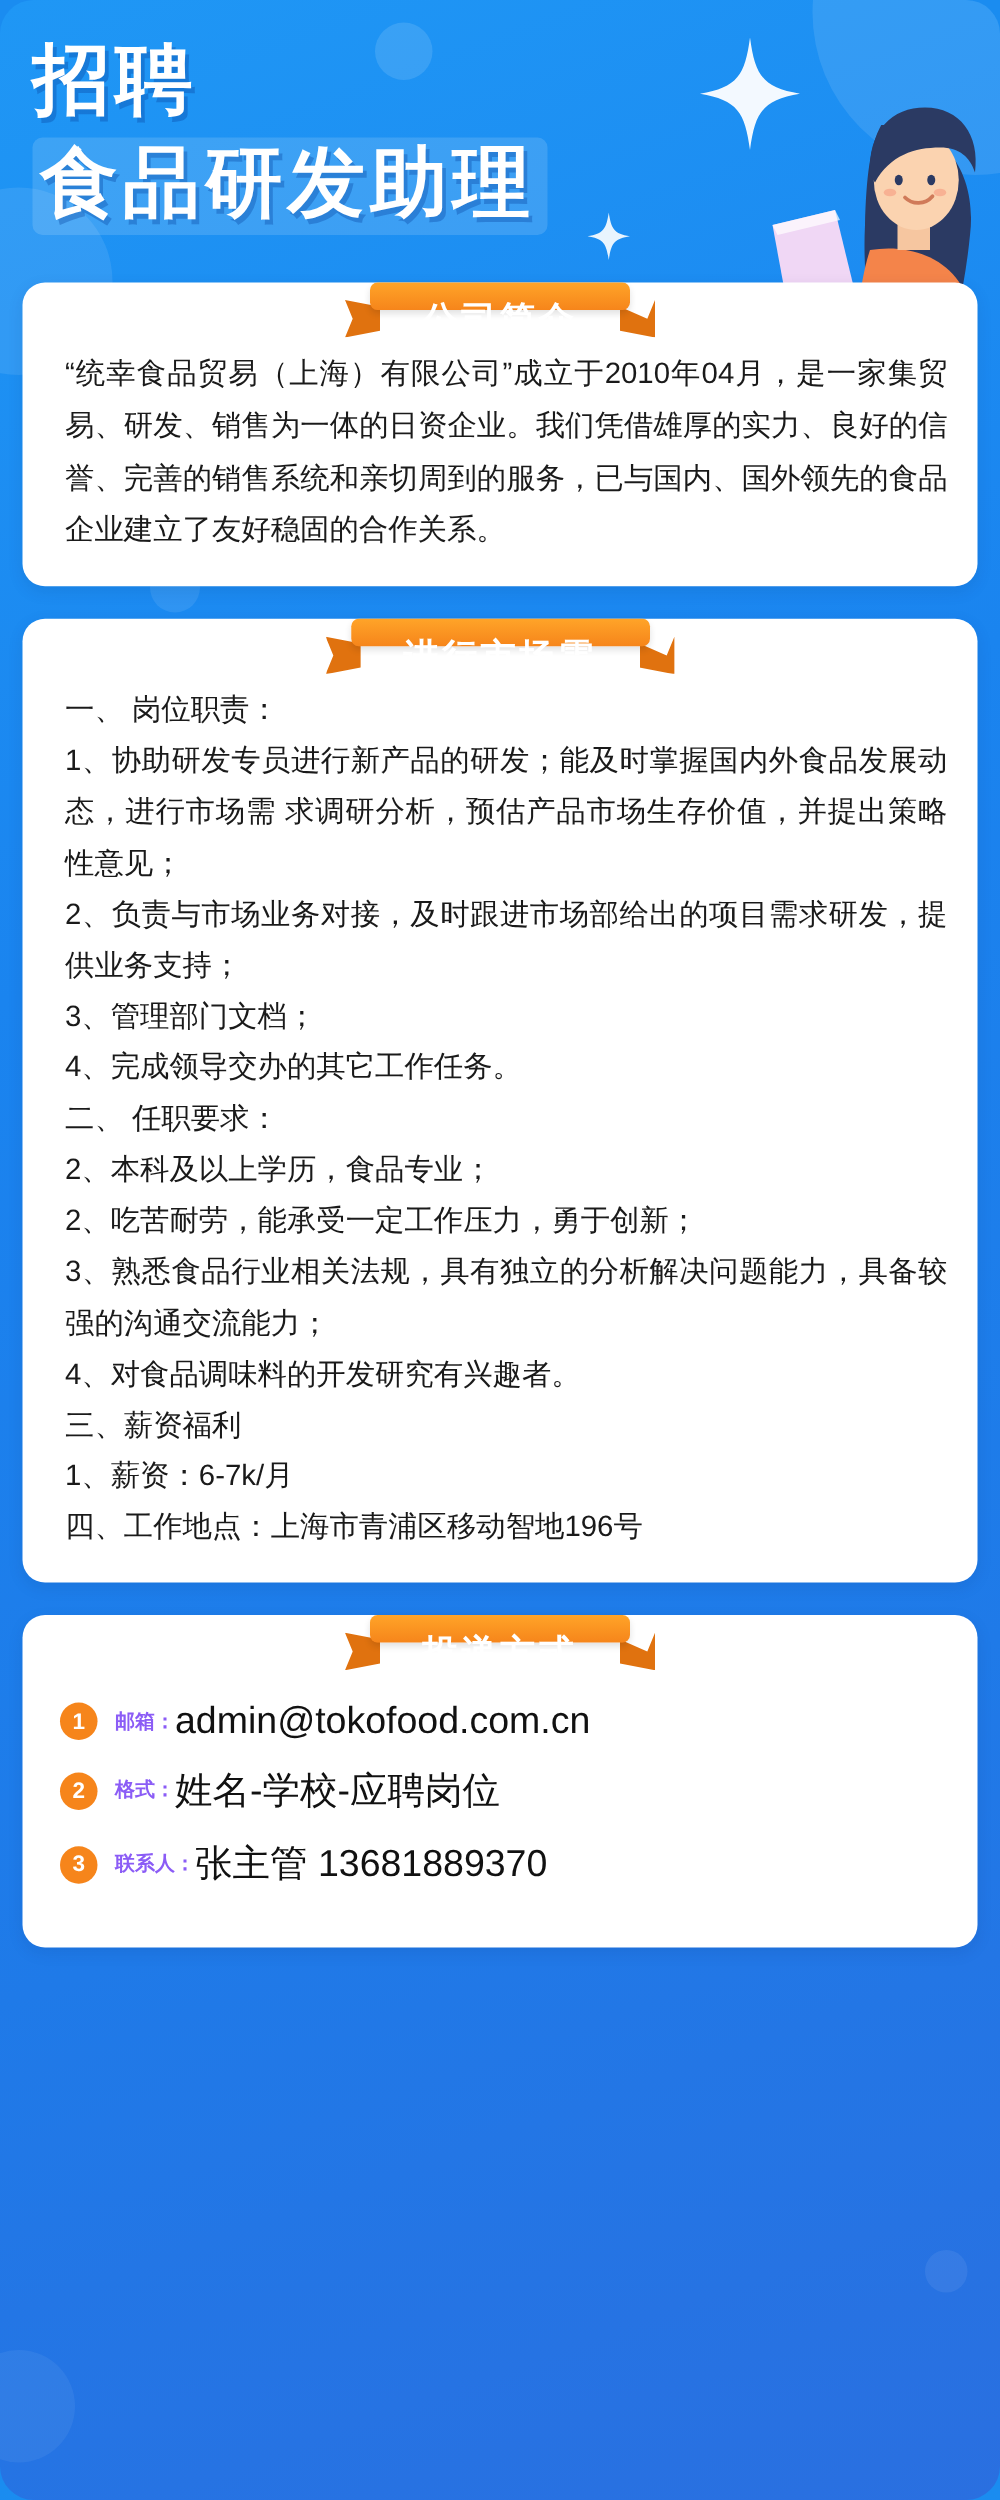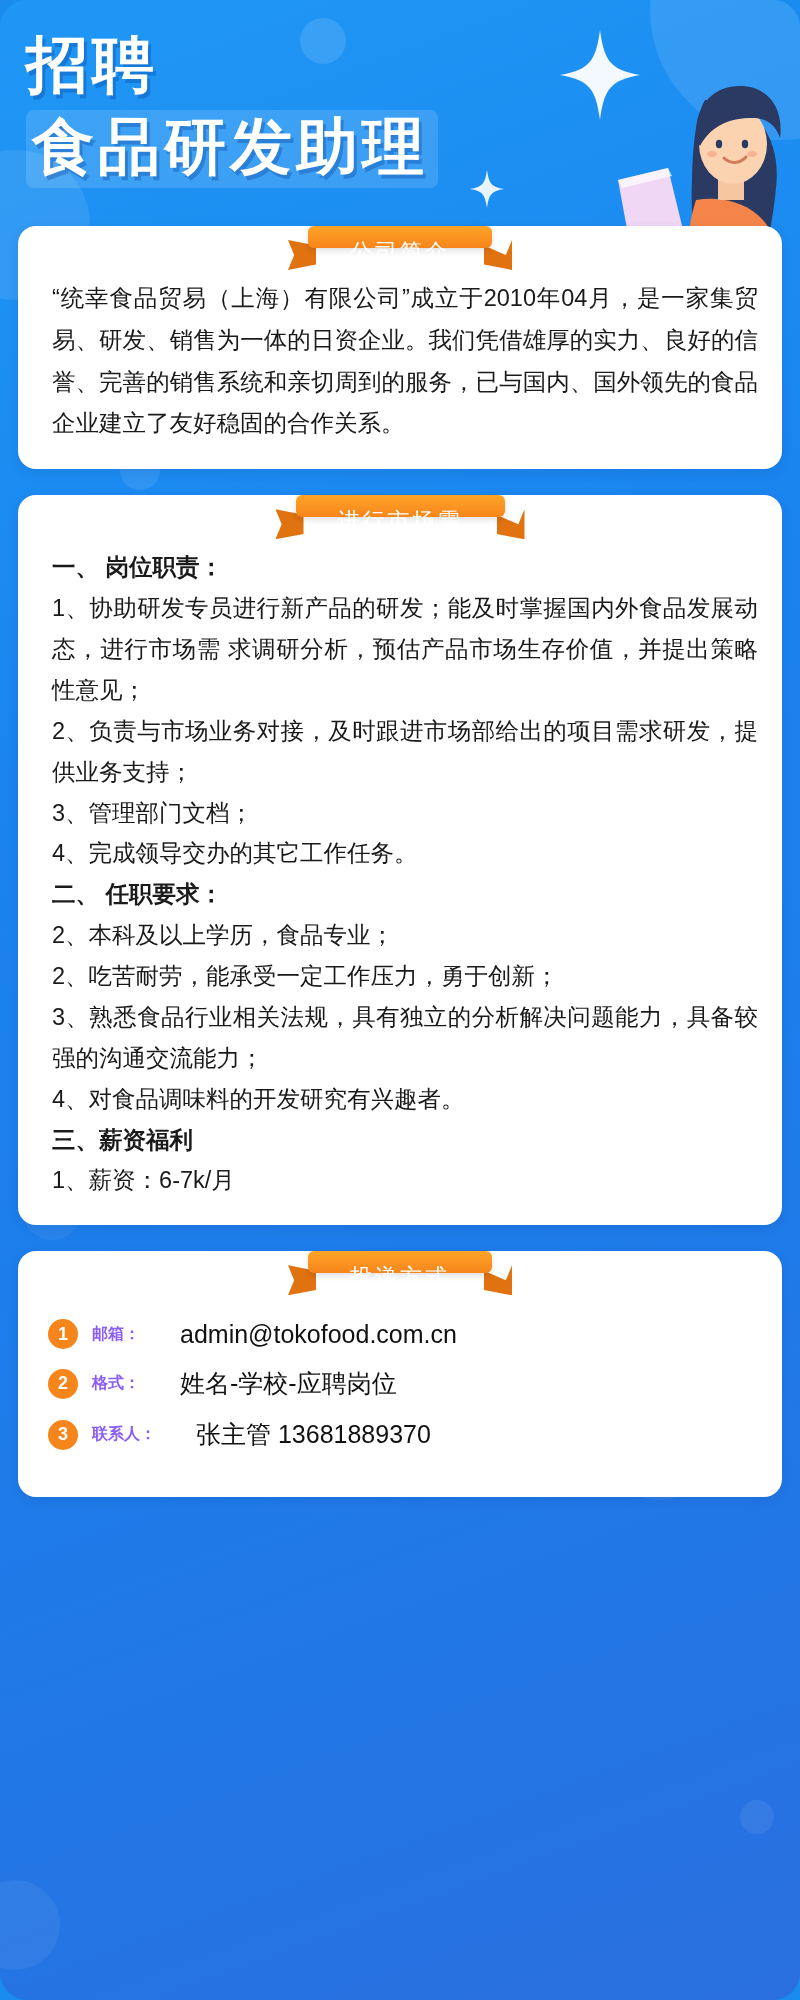--- a/index.html
+++ b/index.html
@@ -90,22 +90,22 @@
     display: flex;
     justify-content: center;
     z-index: 3;
     height: 0;
   }
   .ribbon {
     position: relative;
     top: 0;
     background: linear-gradient(180deg, #ffa428 0%, #f6851b 100%);
     color: #ffffff;
-    font-size: 22px;
-    font-weight: normal;
+    font-size: 28px;
+    font-weight: bold;
     letter-spacing: 3px;
     padding: 11px 42px;
     border-radius: 6px;
     box-shadow: 0 3px 6px rgba(0,0,0,0.12);
     white-space: nowrap;
   }
   .ribbon::before, .ribbon::after {
     content: "";
     position: absolute;
     top: 14px;
@@ -132,21 +132,21 @@
     text-align: justify;
   }
   .intro p { font-size: 23.5px; line-height: 1.78; }
 
   .job-card p {
     font-size: 23.5px;
     line-height: 1.74;
     margin: 0;
   }
   .job-card .head {
-    font-weight: bold;
+    font-weight: normal;
   }
 
   
   .apply-card {
     padding: 54px 20px 28px 20px;
   }
   .apply-row {
     display: flex;
     align-items: center;
     margin: 14px 0 18px 10px;
@@ -165,23 +165,22 @@
     justify-content: center;
     margin-right: 14px;
   }
   .apply-label {
     font-size: 16px;
     color: #8b5cf6;
     font-weight: bold;
     white-space: nowrap;
   }
   .apply-value {
-    font-size: 25px;
+    font-size: 30px;
     color: #111;
-    margin-left: 40px;
   }
 </style>
 </head>
 <body>
 
 <div class="poster">
 
   <div class="bubble b1"></div>
   <div class="bubble b2"></div>
   <div class="bubble b3"></div>
@@ -263,20 +262,21 @@
       <p>2、负责与市场业务对接，及时跟进市场部给出的项目需求研发，提供业务支持；</p>
       <p>3、管理部门文档；</p>
       <p>4、完成领导交办的其它工作任务。</p>
       <p class="head">二、 任职要求：</p>
       <p>2、本科及以上学历，食品专业；</p>
       <p>2、吃苦耐劳，能承受一定工作压力，勇于创新；</p>
       <p>3、熟悉食品行业相关法规，具有独立的分析解决问题能力，具备较强的沟通交流能力；</p>
       <p>4、对食品调味料的开发研究有兴趣者。</p>
       <p class="head">三、薪资福利</p>
       <p>1、薪资：6-7k/月</p>
+      <p>四、工作地点：上海市青浦区移动智地196号</p>
     </div>
   </div>
 
   <div class="section">
     <div class="ribbon-wrap">
       <div class="ribbon">投递方式</div>
     </div>
     <div class="card apply-card">
       <div class="apply-row">
         <div class="num">1</div>

